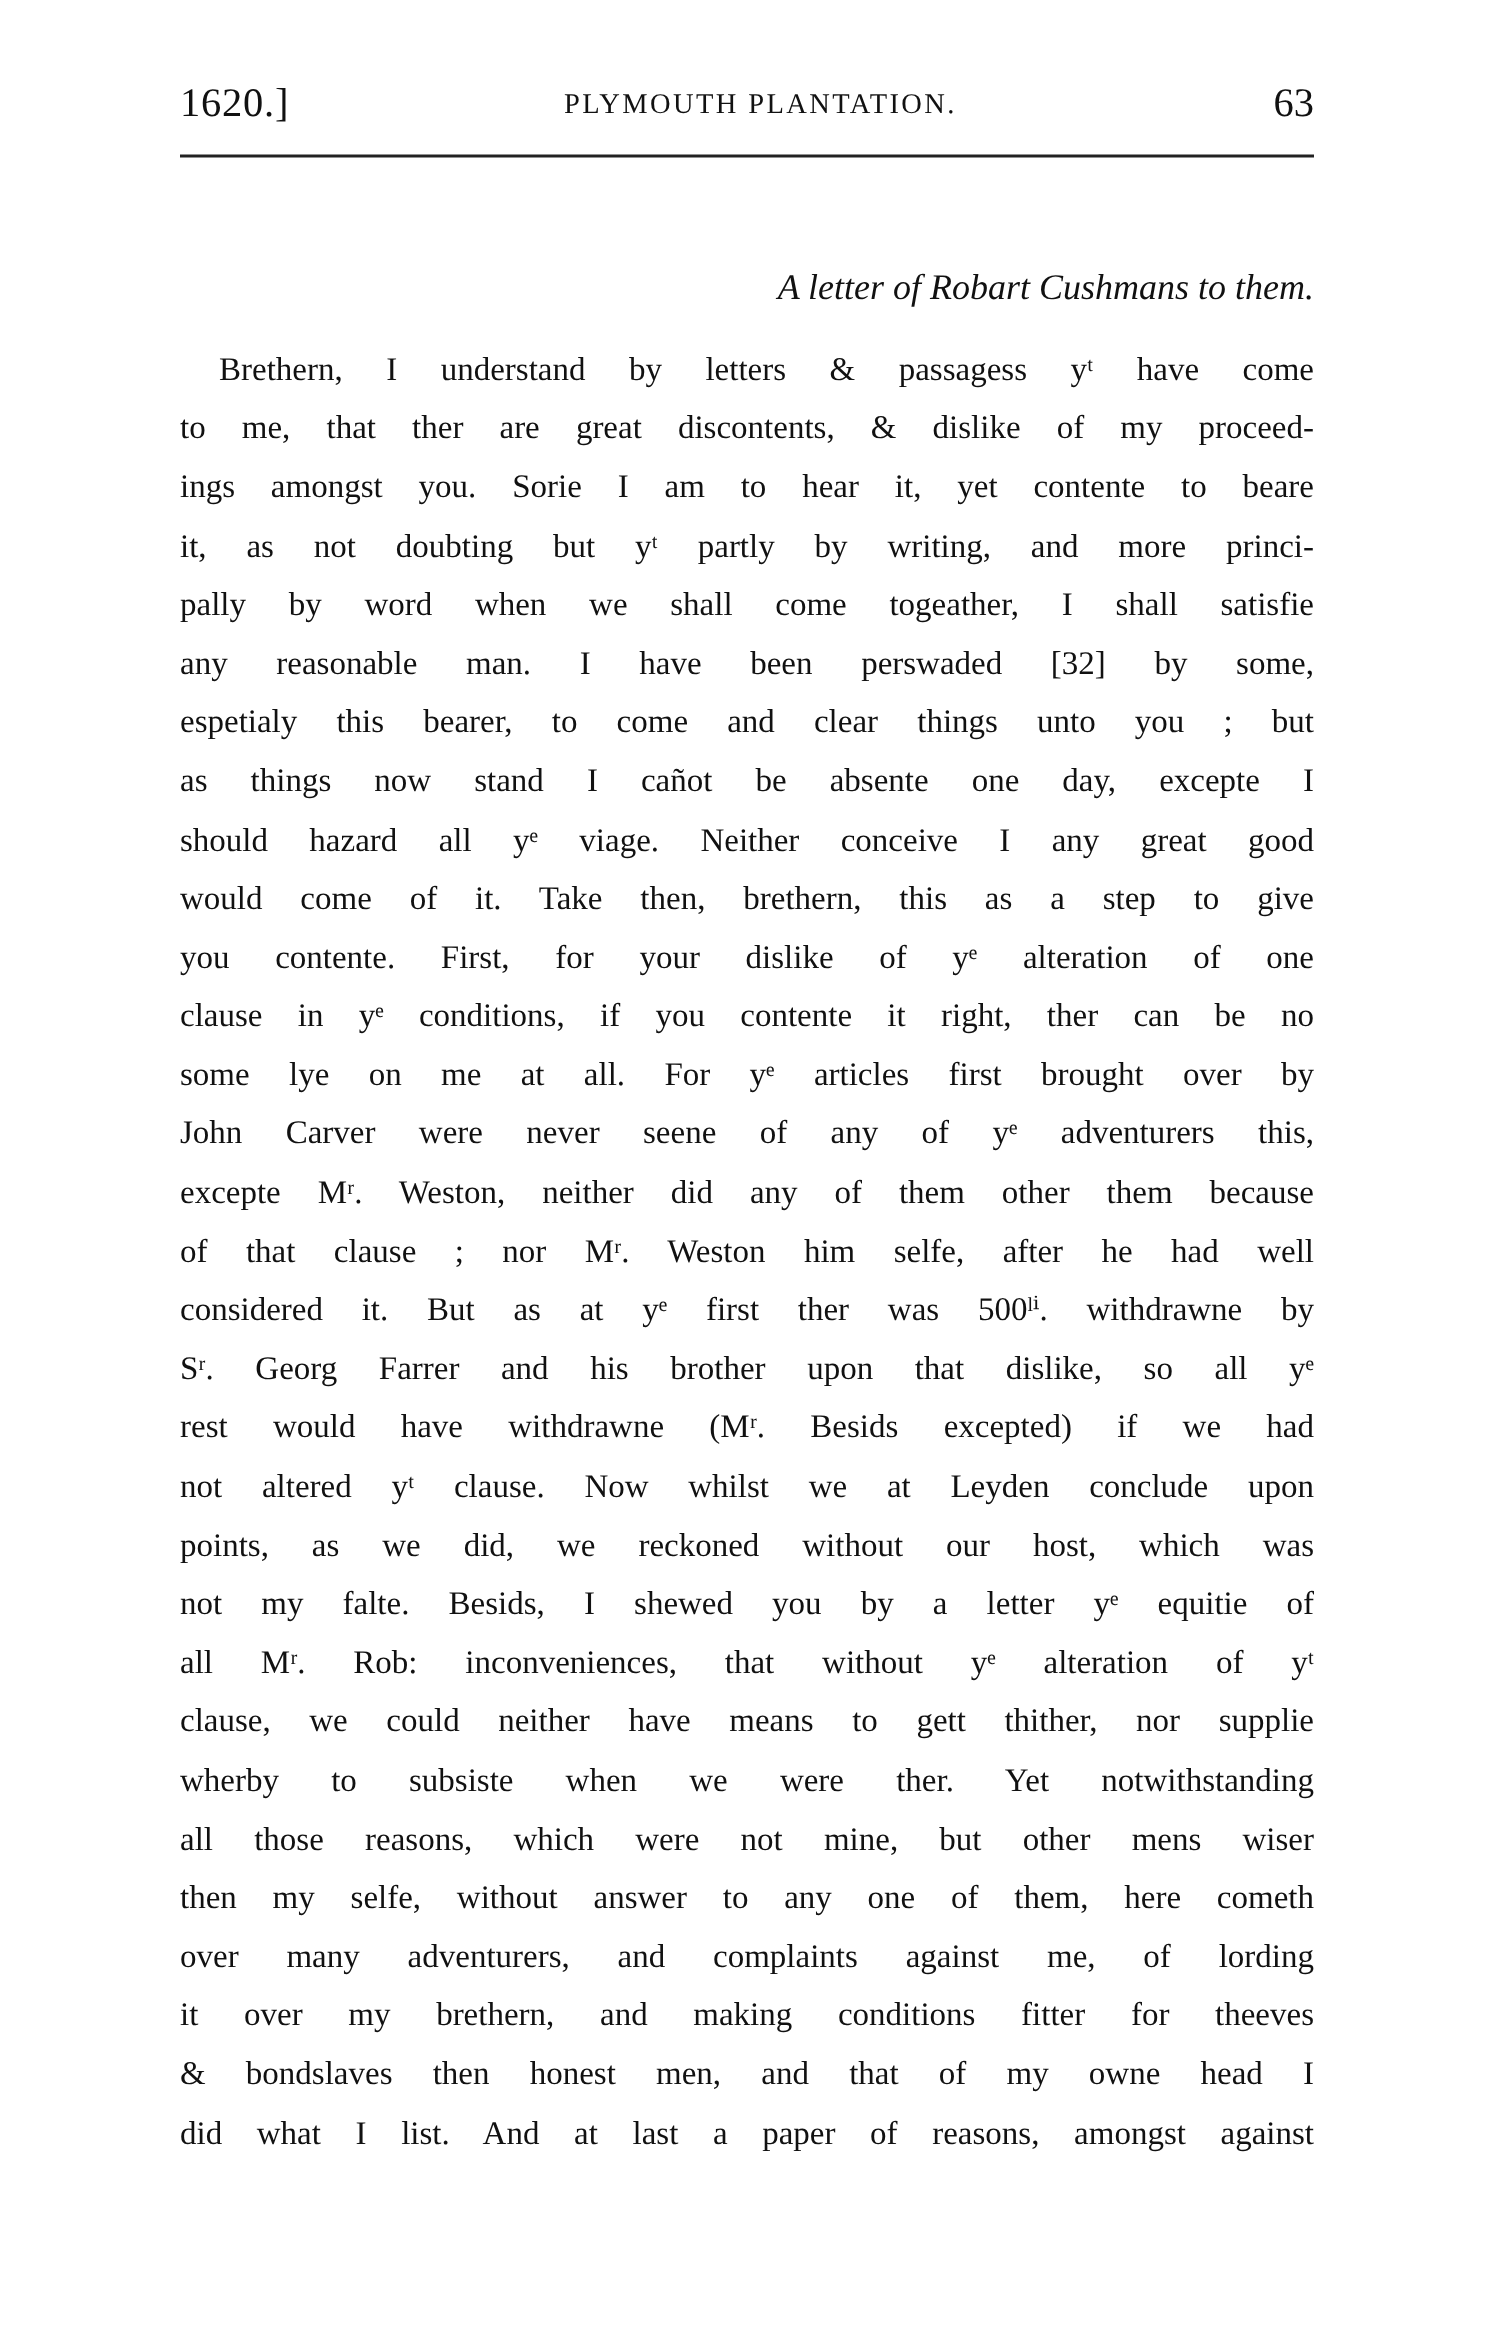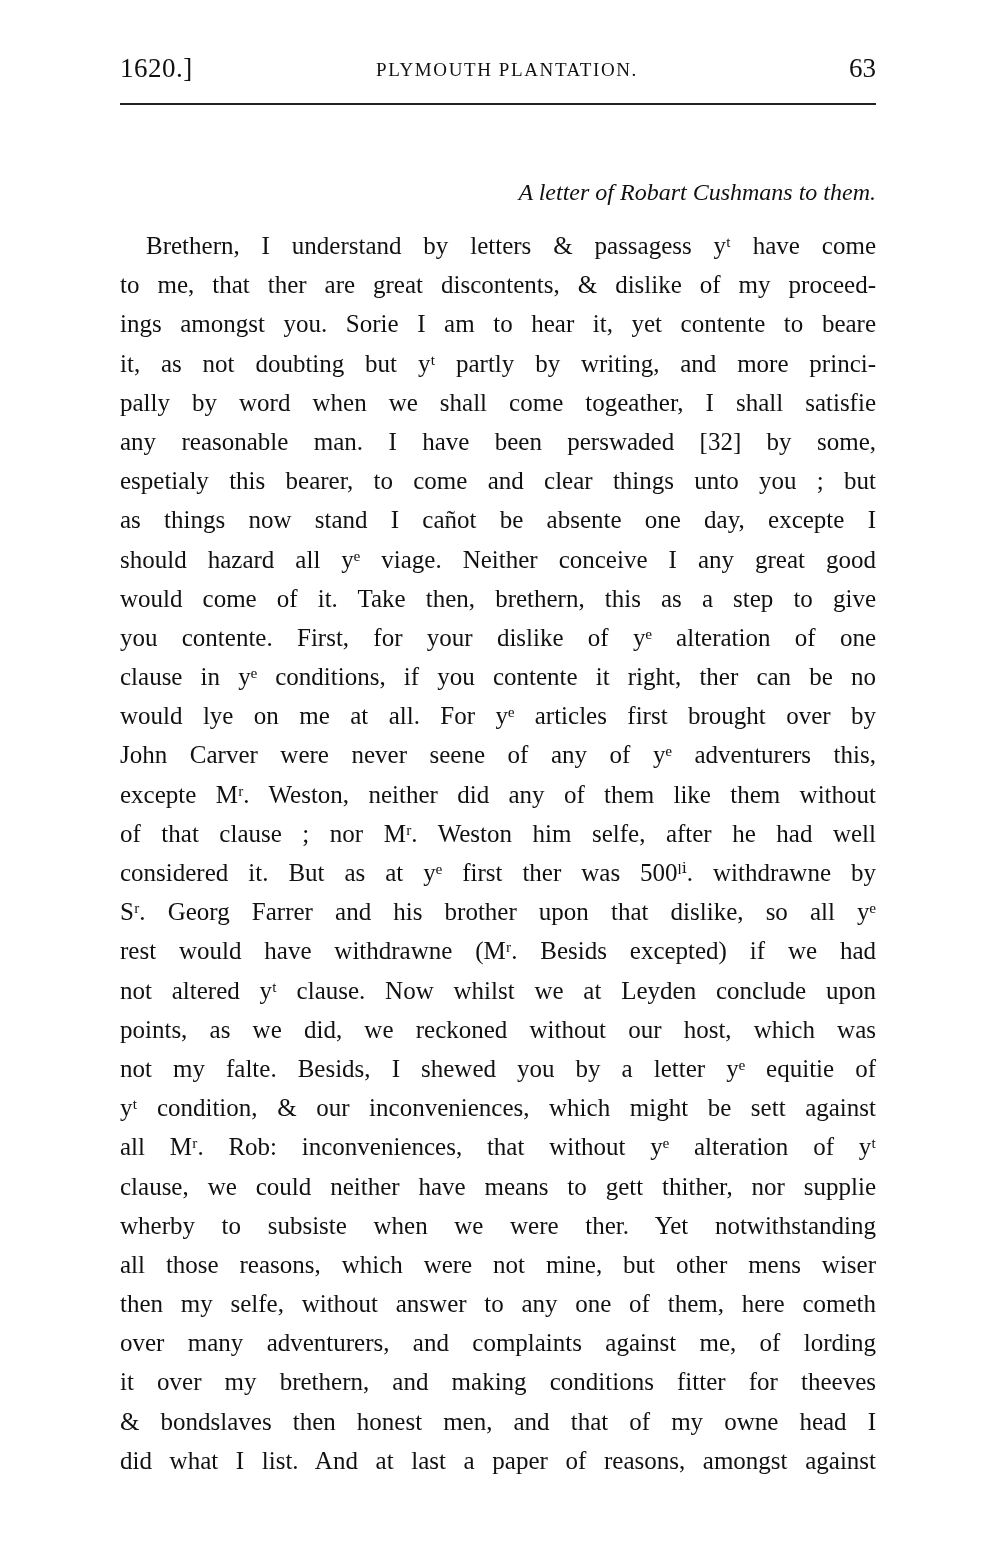--- a/index.html
+++ b/index.html
@@ -69,21 +69,21 @@
       font-size: 24px;
       line-height: 36px;
       padding-left: 18px;
       box-sizing: border-box;
     }
     .body-text {
       position: absolute;
       left: 120px;
       top: 226px;
       width: 756px;
-      font-size: 25px;
+      font-size: 22px;
     }
     .line {
       display: block;
       height: 39.2px;
       line-height: 39.2px;
       text-align: justify;
       text-align-last: justify;
       white-space: nowrap;
       overflow: visible;
     }
@@ -115,31 +115,30 @@
     <span class="line">ings amongst you.  Sorie I am to hear it, yet contente to beare</span>
     <span class="line">it, as not doubting but yᵗ partly by writing, and more princi-</span>
     <span class="line">pally by word when we shall come togeather, I shall satisfie</span>
     <span class="line">any reasonable man.  I have been perswaded [32] by some,</span>
     <span class="line">espetialy this bearer, to come and clear things unto you ; but</span>
     <span class="line">as things now stand I cañot be absente one day, excepte I</span>
     <span class="line">should hazard all yᵉ viage.  Neither conceive I any great good</span>
     <span class="line">would come of it.  Take then, brethern, this as a step to give</span>
     <span class="line">you contente.  First, for your dislike of yᵉ alteration of one</span>
     <span class="line">clause in yᵉ conditions, if you contente it right, ther can be no</span>
-    <span class="line">would lye on me at all.  For yᵉ articles first brought over by</span>
+    <span class="line">some lye on me at all.  For yᵉ articles first brought over by</span>
     <span class="line">John Carver were never seene of any of yᵉ adventurers this,</span>
-    <span class="line">excepte Mʳ. Weston, neither did any of them like them without</span>
+    <span class="line">excepte Mʳ. Weston, neither did any of them other them because</span>
     <span class="line">of that clause ; nor Mʳ. Weston him selfe, after he had well</span>
     <span class="line">considered it.  But as at yᵉ first ther was 500ˡⁱ. withdrawne by</span>
     <span class="line">Sʳ. Georg Farrer and his brother upon that dislike, so all yᵉ</span>
     <span class="line">rest would have withdrawne (Mʳ. Besids excepted) if we had</span>
     <span class="line">not altered yᵗ clause.  Now whilst we at Leyden conclude upon</span>
     <span class="line">points, as we did, we reckoned without our host, which was</span>
     <span class="line">not my falte.  Besids, I shewed you by a letter yᵉ equitie of</span>
-    <span class="line">yᵗ condition, &amp; our inconveniences, which might be sett against</span>
     <span class="line">all Mʳ. Rob: inconveniences, that without yᵉ alteration of yᵗ</span>
     <span class="line">clause, we could neither have means to gett thither, nor supplie</span>
     <span class="line">wherby to subsiste when we were ther.  Yet notwithstanding</span>
     <span class="line">all those reasons, which were not mine, but other mens wiser</span>
     <span class="line">then my selfe, without answer to any one of them, here cometh</span>
     <span class="line">over many adventurers, and complaints against me, of lording</span>
     <span class="line">it over my brethern, and making conditions fitter for theeves</span>
     <span class="line">&amp; bondslaves then honest men, and that of my owne head I</span>
     <span class="line last">did what I list.  And at last a paper of reasons, amongst against</span>
   </div>

